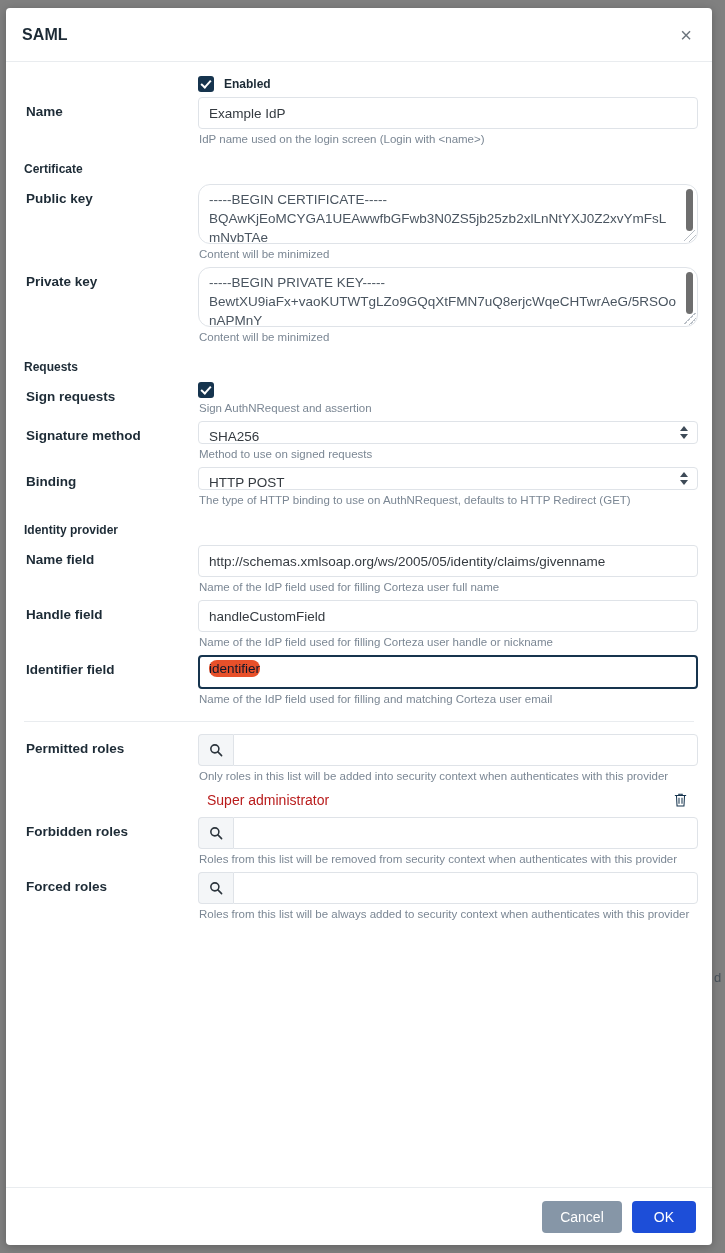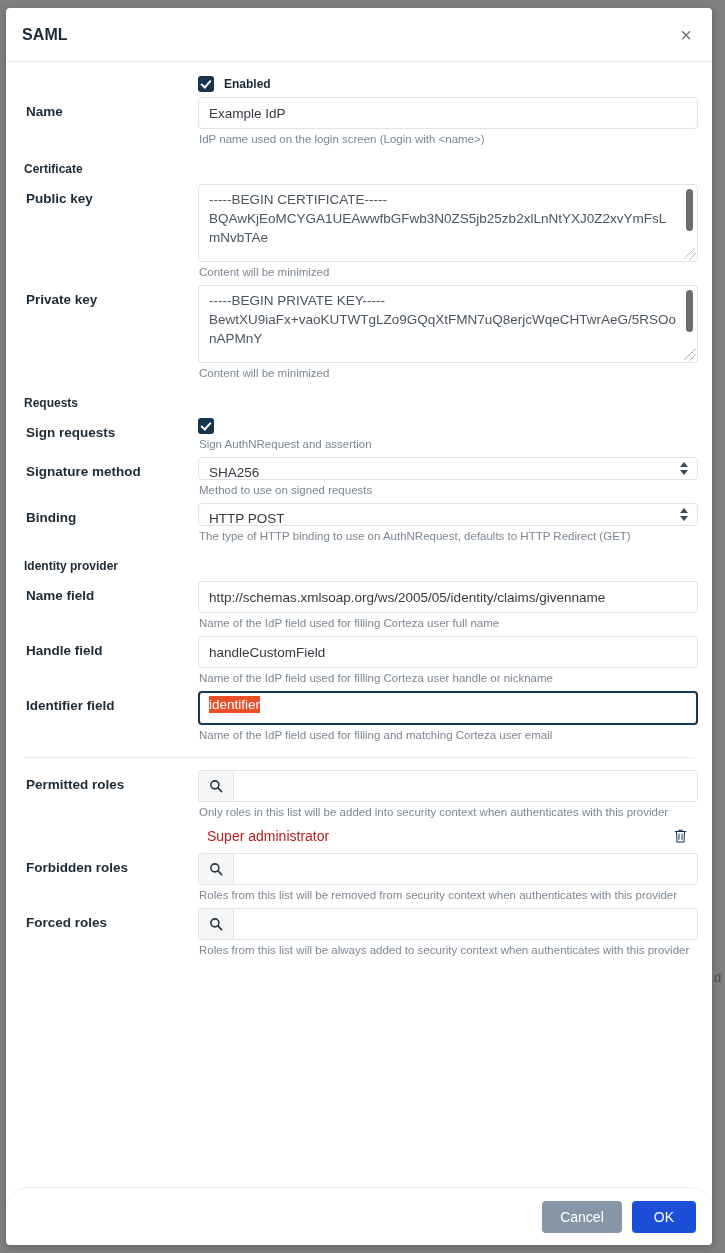--- a/index.html
+++ b/index.html
@@ -121,31 +121,32 @@
     font-family: "Liberation Sans", sans-serif;
     outline: none;
   }
   .inp.focused {
     border: 2px solid #16344e;
     height: 34px;
     padding: 4px 9px;
   }
   .sel-text {
     background: #e8502a;
-    color: #ffffff;
+    color: #0f172a;
     padding: 1px 0;
+    border-radius: 8px;
   }
 
   
   .ta-wrap {
     position: relative;
     width: 100%;
-    height: 78px;
+    height: 60px;
     border: 1px solid #dfe3e8;
-    border-radius: 4px;
+    border-radius: 12px;
     background: #fff;
     overflow: hidden;
   }
   .ta-text {
     padding: 5px 20px 5px 10px;
     font-size: 13.5px;
     line-height: 19px;
     color: #4a5560;
     word-break: break-all;
     white-space: pre-wrap;
@@ -278,21 +279,20 @@
   
   .modal-footer {
     flex: 0 0 auto;
     height: 58px;
     border-top: 1px solid #e9ecef;
     display: flex;
     align-items: center;
     justify-content: flex-end;
     padding: 0 16px;
     gap: 10px;
-    border-radius: 22px;
   }
   .btn {
     border: none;
     border-radius: 4px;
     font-size: 14px;
     font-family: "Liberation Sans", sans-serif;
     padding: 8px 18px;
     cursor: pointer;
     color: #fff;
   }

